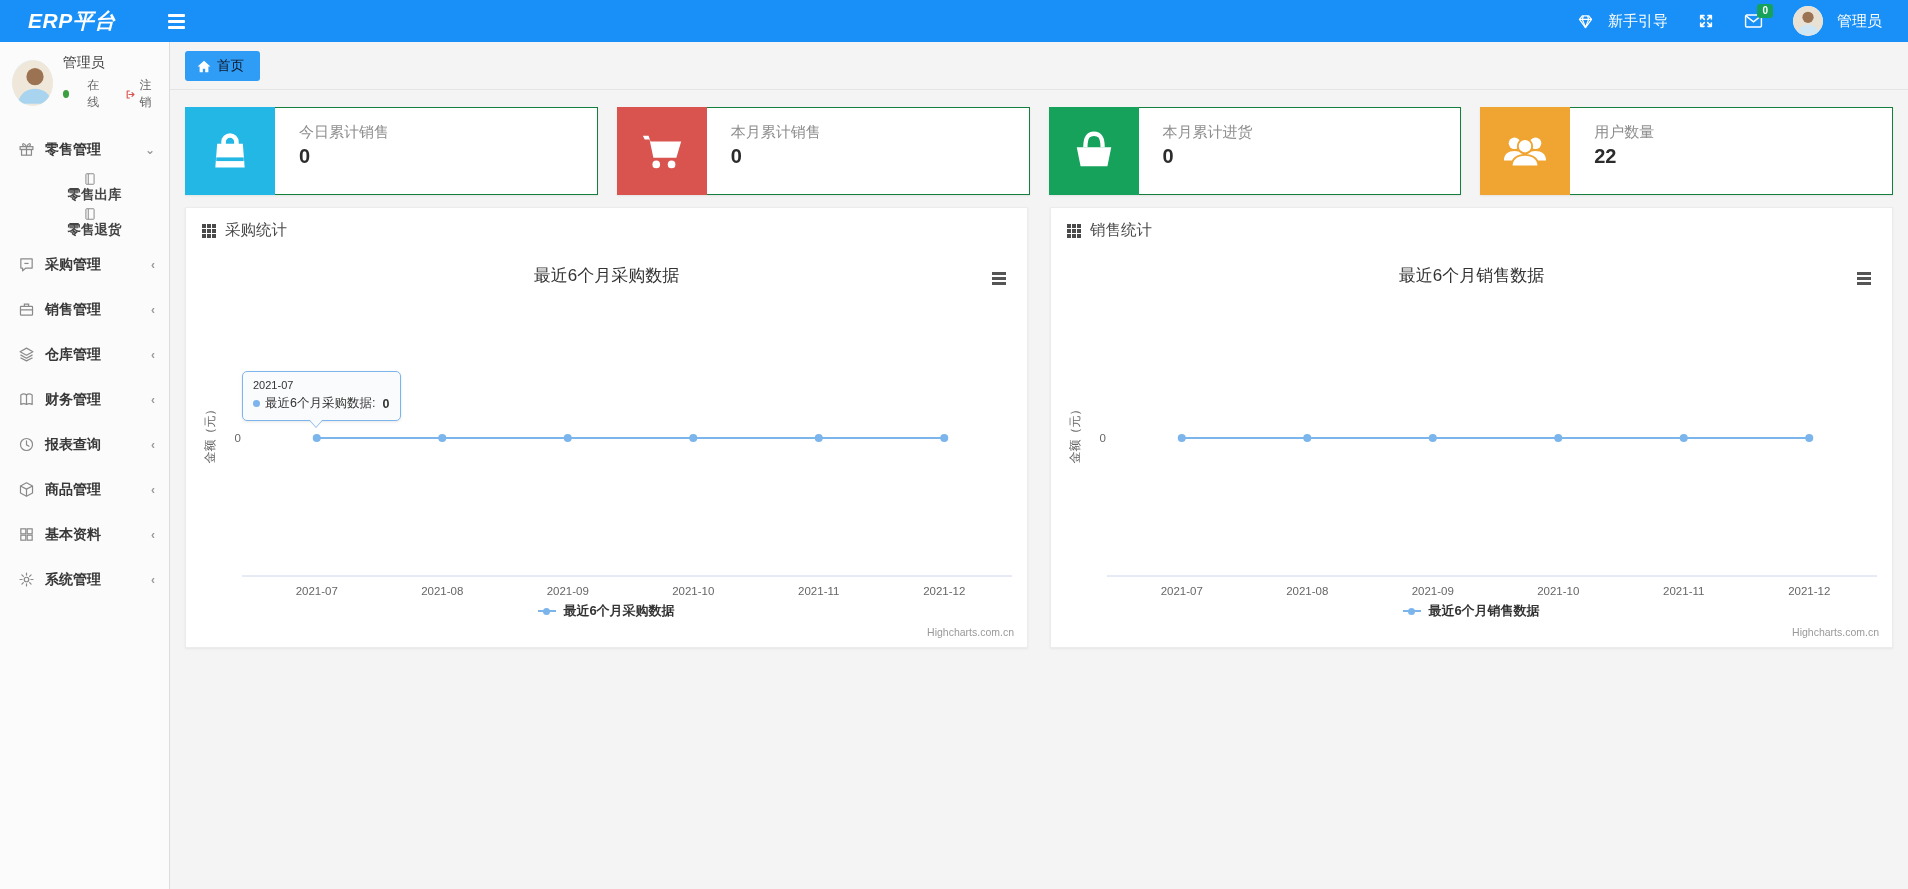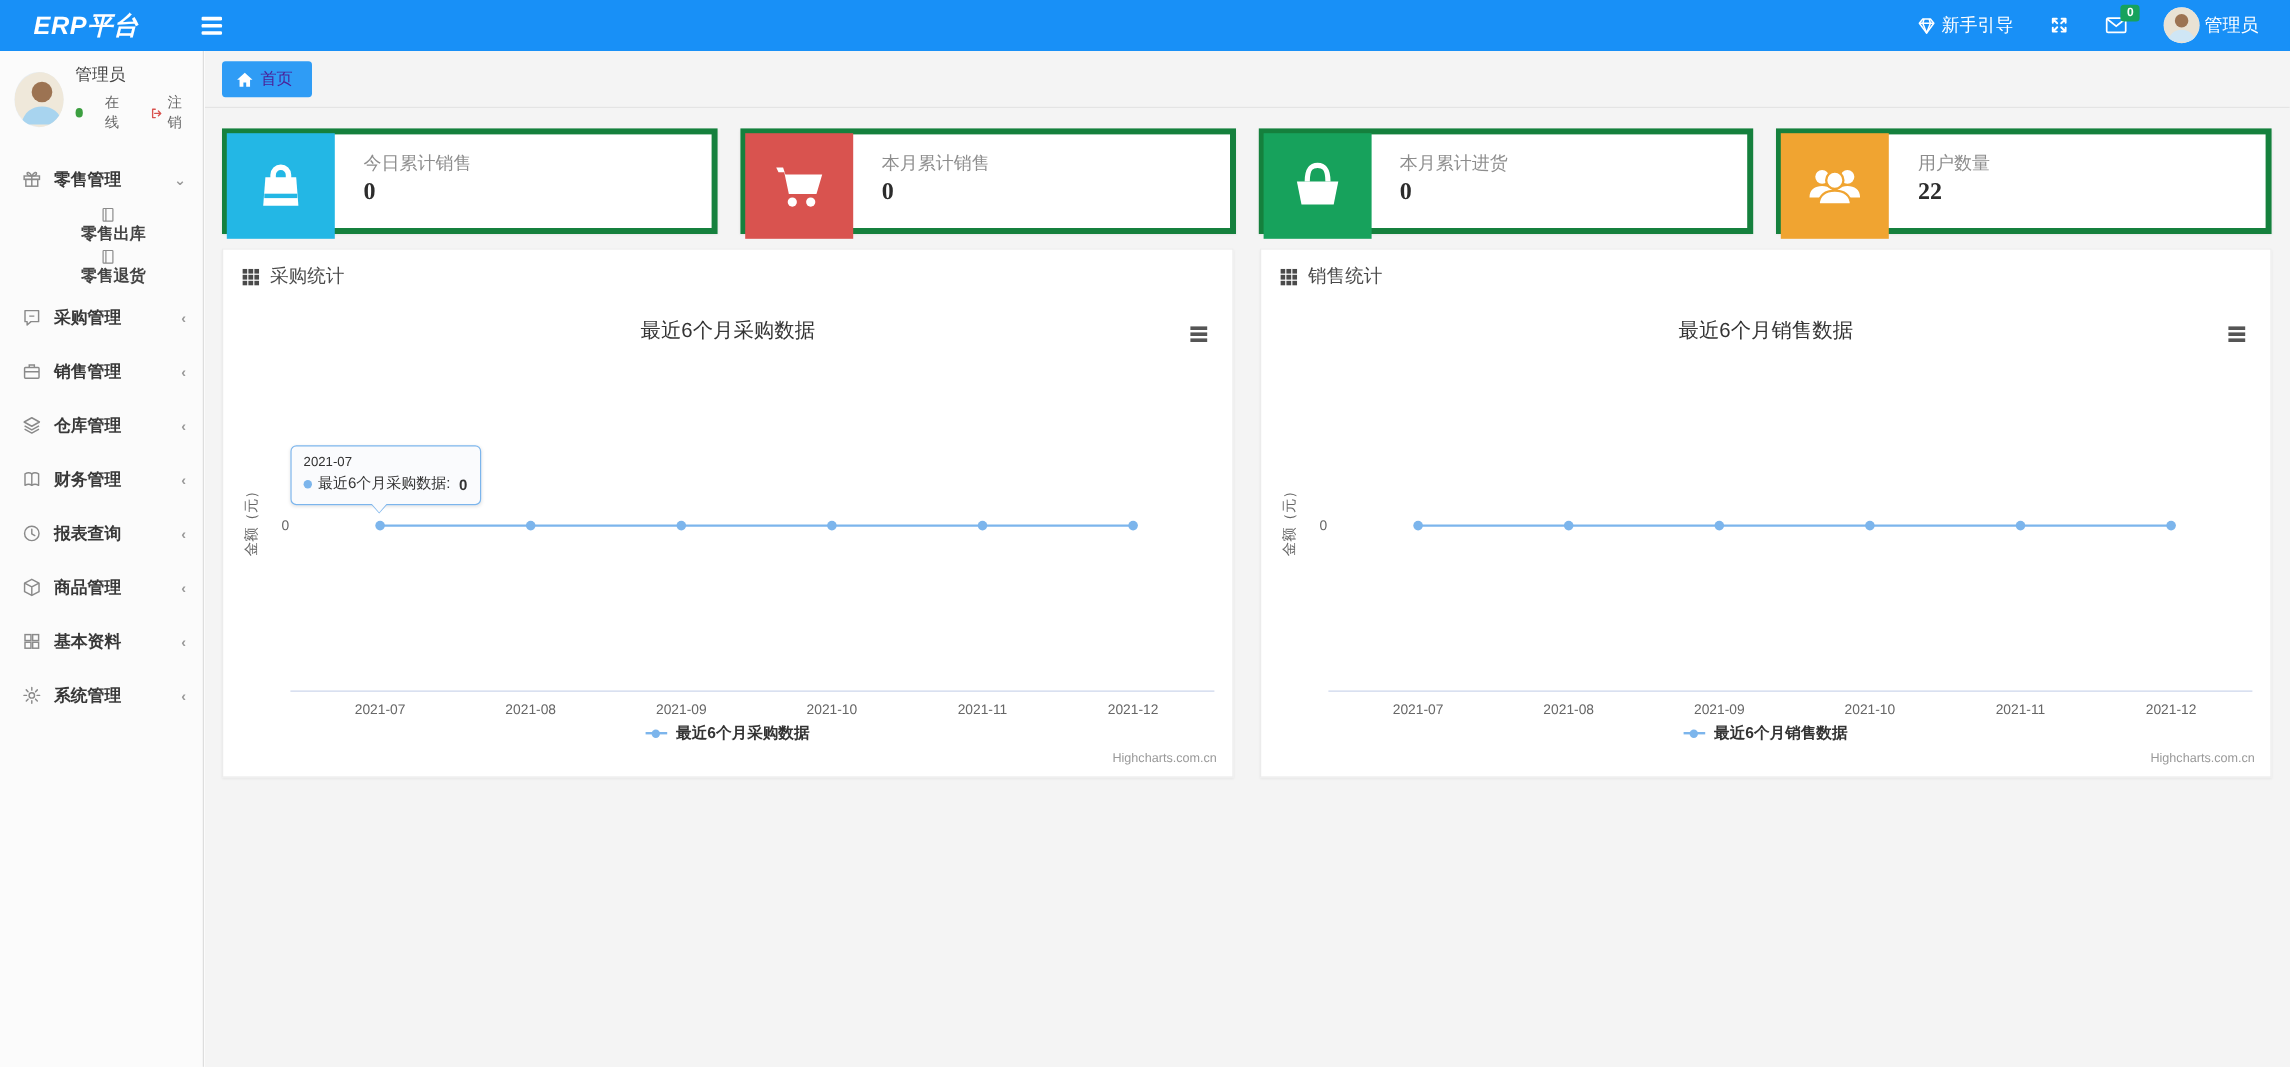--- a/index.html
+++ b/index.html
@@ -6,21 +6,21 @@
   html,body { width:1908px; height:889px; overflow:hidden; }
   body { font-family:"Liberation Sans","DejaVu Sans",sans-serif; background:#f4f4f4; color:#333; }
 
   
   .navbar { position:fixed; top:0; left:0; right:0; height:42px; background:#1890f7; display:flex; align-items:center; justify-content:space-between; z-index:50; }
   .nav-left { display:flex; align-items:center; }
   .brand { width:150px; padding-left:28px; color:#fff; font-size:21px; font-weight:bold; letter-spacing:.5px;font-style:italic; }
   .nav-burger { margin-left:12px; cursor:pointer; display:flex; flex-direction:column; gap:3px; padding:6px; }
   .nav-burger i { display:block; width:17px; height:3px; background:#fff; border-radius:1px; }
   .nav-right { display:flex; align-items:center; gap:30px; padding-right:26px; color:#fff; font-size:15px; }
-  .nav-item { display:flex; align-items:center; gap:4px; cursor:pointer; }
+  .nav-item { display:flex; align-items:center; gap:14px; cursor:pointer; }
   .mail-wrap { position:relative; cursor:pointer; }
   .badge { position:absolute; top:-9px; right:-10px; background:#17a25c; color:#fff; font-size:10px; line-height:1; padding:2px 5px; border-radius:3px; font-weight:bold; }
   .avatar { border-radius:50%; overflow:hidden; background:#e8eef3; display:block; }
 
   
   .sidebar { position:fixed; top:42px; left:0; bottom:0; width:170px; background:#fbfbfb; border-right:1px solid #ddd; z-index:40; }
   .user-panel { display:flex; align-items:center; gap:10px; padding:12px 10px 14px 12px; }
   .user-meta { display:flex; flex-direction:column; gap:5px; }
   .user-name { font-size:14px; color:#444; }
   .user-status { display:flex; align-items:center; gap:18px; font-size:12px; color:#666; }
@@ -30,25 +30,25 @@
   .menu-item { display:flex; align-items:center; height:45px; padding:0 14px 0 18px; font-size:14px; color:#383838; cursor:pointer; }
   .menu-item .mi-icon { width:17px; height:17px; margin-right:10px; flex:0 0 auto; display:flex; }
   .menu-item .mi-label { flex:1; }
   .menu-item .chev { color:#999; font-size:12px; }
   .submenu-item { display:flex; align-items:center; height:35px; padding:0 14px 0 34px; font-size:13.5px; color:#444; cursor:pointer;flex-direction:column; }
   .submenu-item .mi-icon { width:14px; height:14px; margin-right:9px; display:flex; }
 
   
   .main { position:absolute; top:42px; left:170px; right:0; bottom:0; background:#f4f4f4; }
   .tabsbar { height:48px; padding:9px 0 0 15px; border-bottom:1px solid #e4e4e4; }
-  .tab-home { display:inline-flex; align-items:center; gap:6px; background:#2f9cf5; color:#4c1d95; font-size:13.5px; padding:6px 16px 6px 12px; border-radius:3px; cursor:pointer; }
+  .tab-home { display:inline-flex; align-items:center; gap:6px; background:#2f9cf5; color:#0f172a; font-size:13.5px; padding:6px 16px 6px 12px; border-radius:3px; cursor:pointer; }
 
   .content { padding:17px 15px 0 15px; }
   .stats-row { display:grid; grid-template-columns:repeat(4,1fr); gap:19px; }
-  .stat-card { background:#fff; height:88px; display:flex; box-shadow:0 1px 2px rgba(0,0,0,.07); border:5px solid #15803d;font-family:Liberation Serif, serif; }
+  .stat-card { background:#fff; height:88px; display:flex; box-shadow:0 1px 2px rgba(0,0,0,.07); border:1px solid #15803d; }
   .stat-icon { width:90px; height:88px; margin:-1px 0 0 -1px; display:flex; align-items:center; justify-content:center; }
   .stat-text { padding:15px 0 0 24px; }
   .stat-label { font-size:15px; color:#8d8d8d; }
   .stat-value { font-size:20px; font-weight:bold; color:#2c2c2c; margin-top:3px; }
 
   .charts-row { display:grid; grid-template-columns:1fr 1fr; gap:22px; margin-top:12px; }
   .panel { background:#fff; height:441px; border:1px solid #ececec; box-shadow:0 1px 2px rgba(0,0,0,.06); }
   .panel-header { display:flex; align-items:center; gap:9px; height:45px; padding:0 16px; font-size:15.5px; color:#4a4a4a; }
   .chart-region { position:relative; height:394px; }
   .chart-title { padding-top:11px; text-align:center; font-size:17px; color:#333; }

